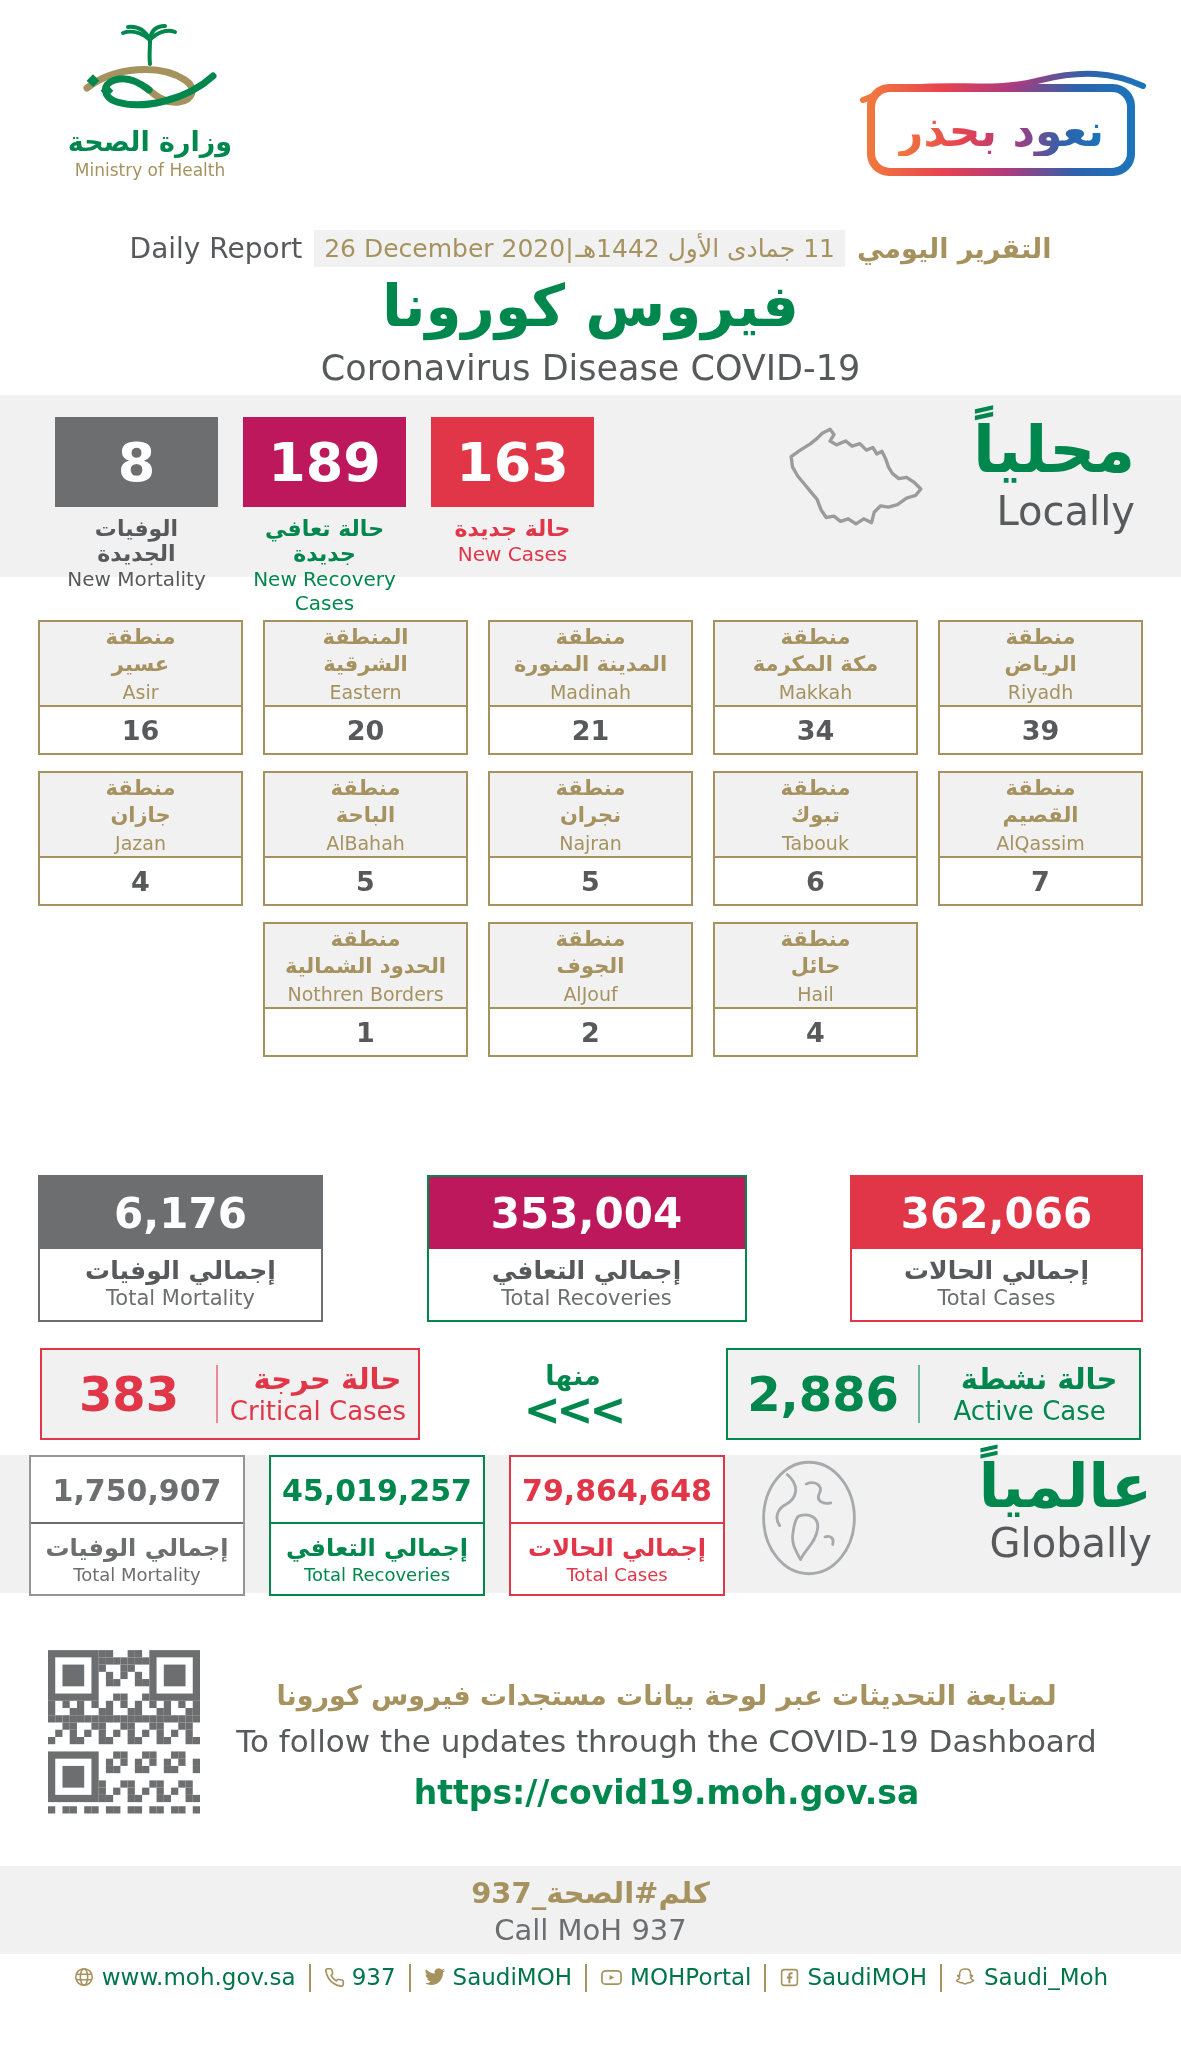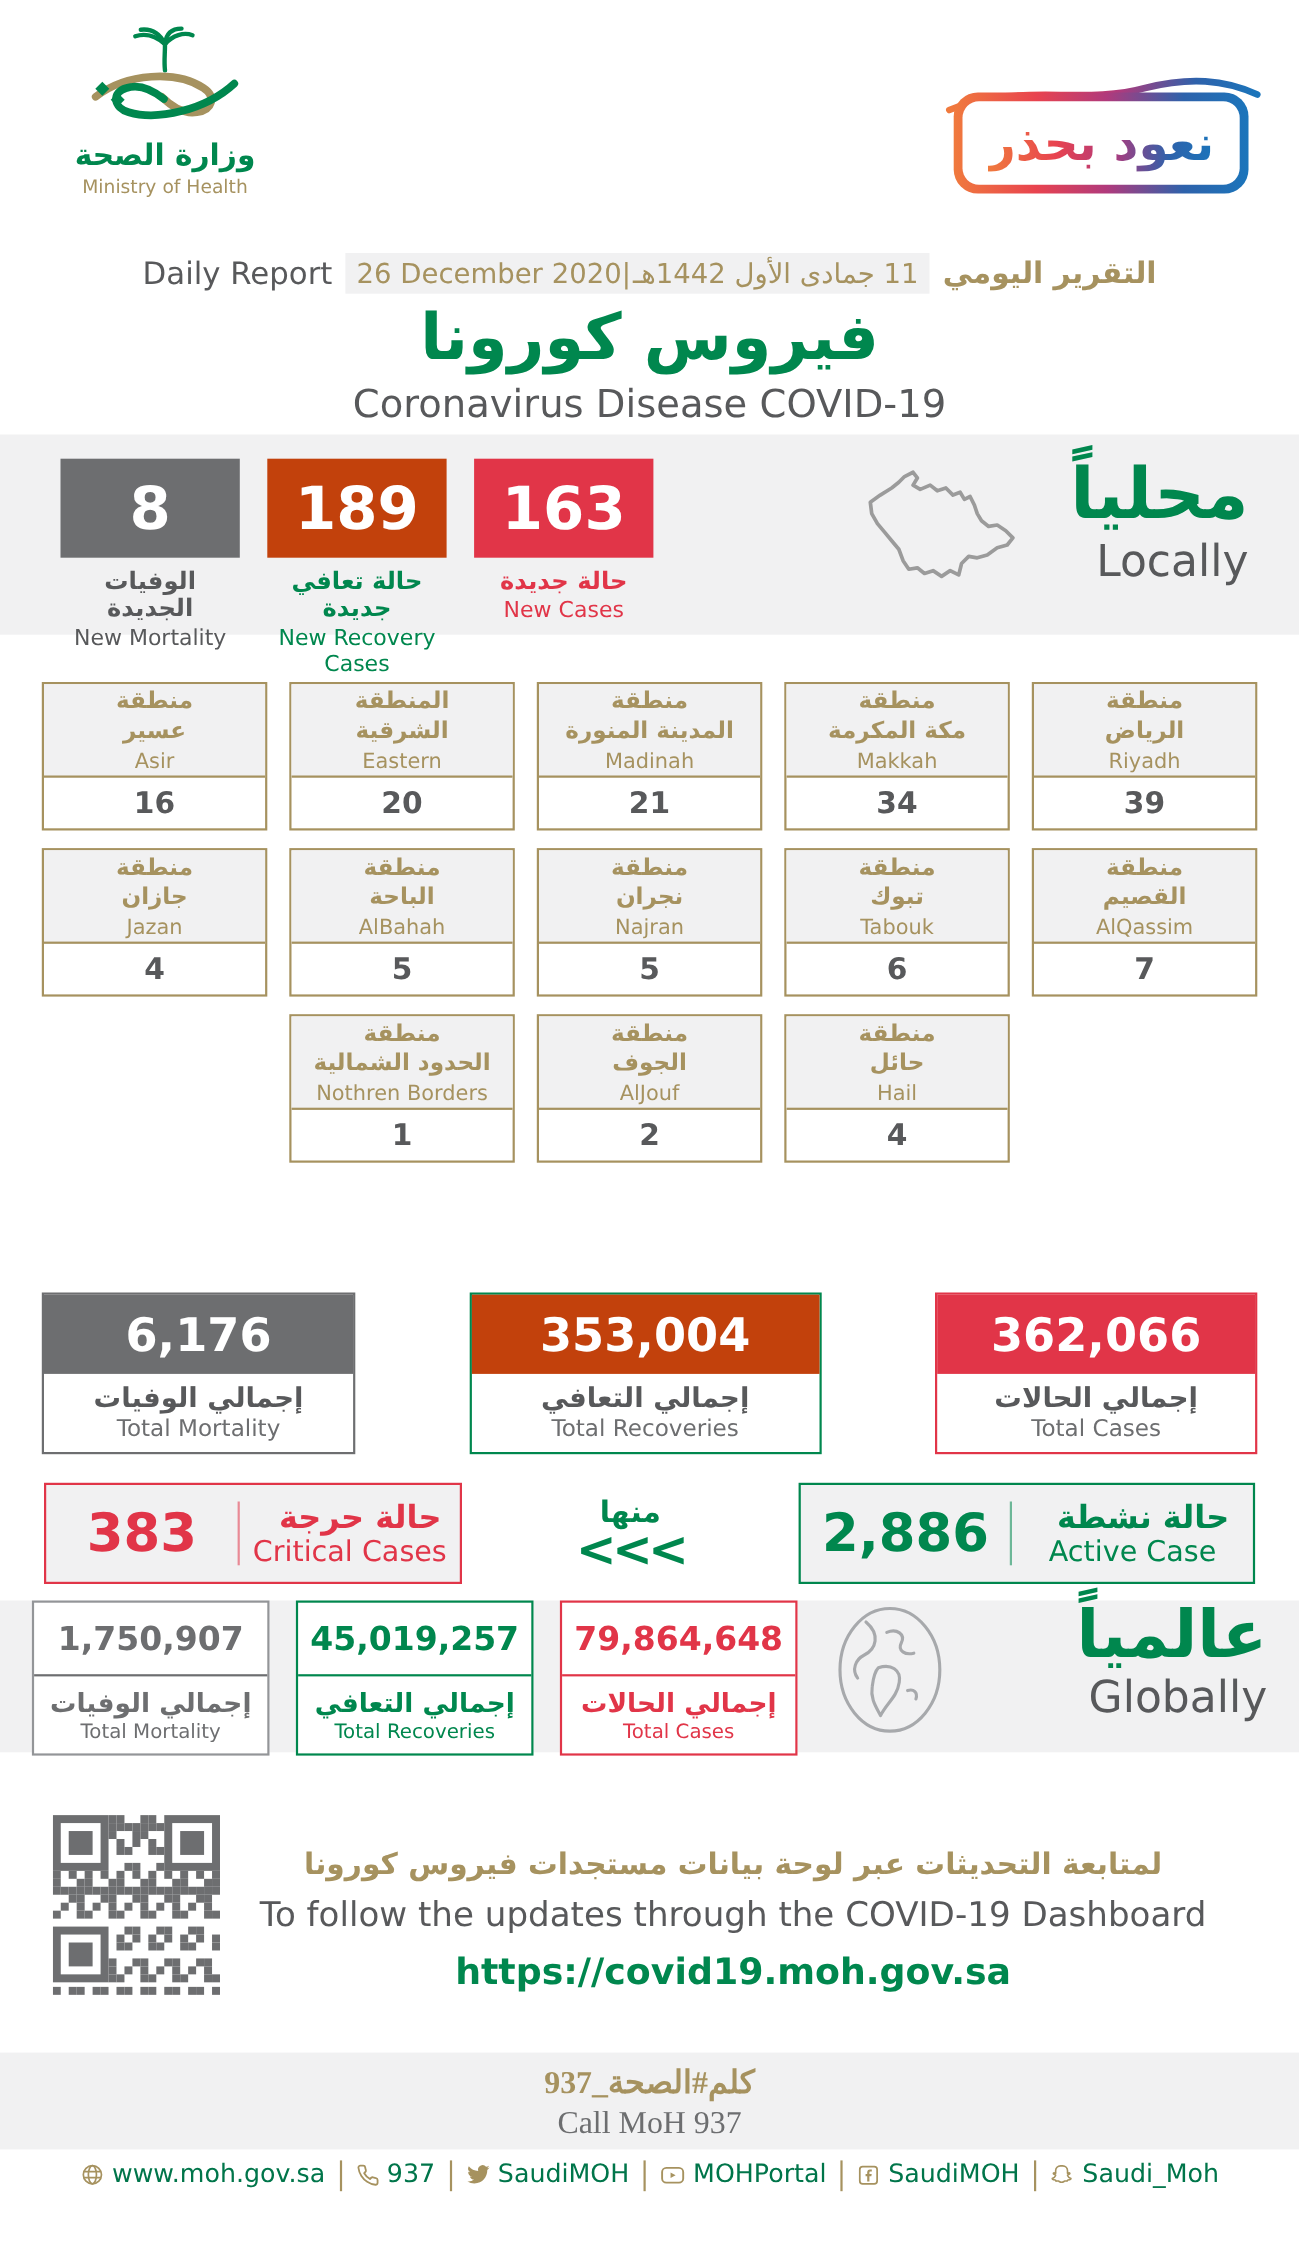--- a/index.html
+++ b/index.html
@@ -38,21 +38,21 @@
   .title-en { position:absolute; top:348px; left:0; width:100%; text-align:center;
     color:#58595b; font-size:35px; }
 
   
   .locally-band { position:absolute; top:395px; left:0; width:100%; height:182px;
     background:#f1f1f2; }
   .stats-group { position:absolute; left:55px; top:22px; display:flex; gap:25px; }
   .stat { width:163px; text-align:center; }
   .stat-box { height:90px; display:flex; align-items:center; justify-content:center;
     color:#fff; font-size:54px; font-weight:bold; }
-  .c-gray { background:#6d6e70; } .c-green { background:#c2410c; } .c-red { background:#e13548; }
+  .c-gray { background:#6d6e70; } .c-green { background:#be185d; } .c-red { background:#e13548; }
   .t-gray { color:#58595b; } .t-green { color:#00874e; } .t-red { color:#e13548; }
   .stat-ar { font-size:22px; font-weight:bold; margin-top:9px; }
   .stat-en { font-size:20px; margin-top:1px; }
   .map-svg { position:absolute; left:786px; top:28px; }
   .locally-heading { position:absolute; right:46px; top:22px; text-align:right; }
   .locally-ar { font-size:64px; font-weight:bold; color:#00874e; line-height:1.05; }
   .locally-en { font-size:40px; color:#58595b; margin-top:4px; }
 
   
   .regions { position:absolute; top:620px; left:0; width:100%; }
@@ -111,21 +111,21 @@
   
   .qr-section { position:absolute; top:1650px; left:0; width:100%; padding:0 48px; display:flex; }
   .dashboard { flex:1; text-align:center; margin-top:30px; }
   .dash-ar { color:#a6925f; font-size:27px; font-weight:bold; }
   .dash-en { color:#58595b; font-size:31px; margin-top:12px; }
   .dash-url { display:inline-block; color:#00874e; font-size:33px; font-weight:bold;
     margin-top:14px; text-decoration:none; }
 
   
   .call-band { position:absolute; top:1866px; left:0; width:100%; height:88px;
-    background:#f1f1f2; text-align:center; padding-top:10px;font-family:Liberation Serif, serif; }
+    background:#f1f1f2; text-align:center; padding-top:10px; }
   .call-ar { color:#a6925f; font-size:29px; font-weight:bold; }
   .call-en { color:#6d6e70; font-size:29px; margin-top:3px; }
 
   
   .links-row { position:absolute; top:1964px; left:0; width:100%;
     display:flex; justify-content:center; align-items:flex-start; gap:13px; }
   .flink { display:flex; align-items:center; gap:7px; color:#00754a; font-size:23px;
     text-decoration:none; cursor:pointer; }
   .fsep { width:2px; height:28px; background:#a6925f; }
 </style>

